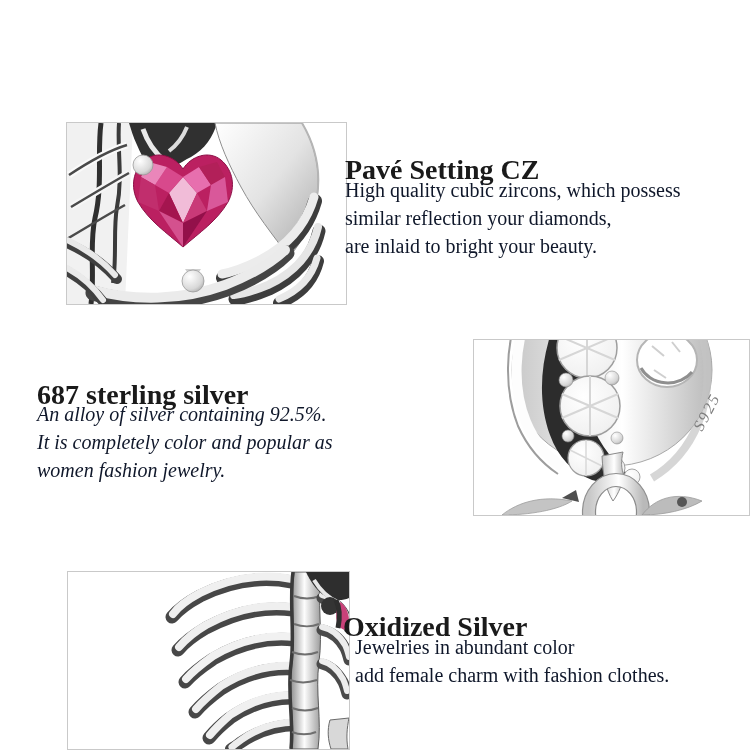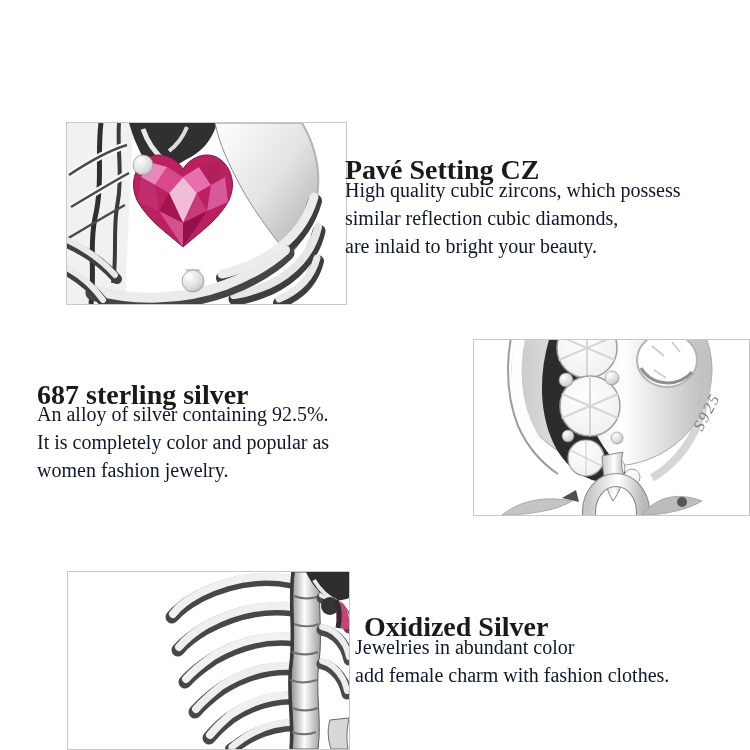--- a/index.html
+++ b/index.html
@@ -32,22 +32,22 @@
   .bodytext {
     position: absolute;
     font-size: 20px;
     line-height: 28px;
     color: #0f172a;
     white-space: nowrap;
   }
   #heading-pave     { left: 345px; top: 133px; }
   #body-pave        { left: 345px; top: 176px; }
   #heading-sterling { left: 37px;  top: 358px; }
-  #body-sterling    { left: 37px;  top: 400px; }
-  #heading-oxidized { left: 343px; top: 590px; margin-left: 21px; }
+  #body-sterling    { left: 37px;  top: 400px; font-style: italic; }
+  #heading-oxidized { left: 343px; top: 590px; }
   #body-oxidized    { left: 343px; top: 633px; margin-left: 12px; }
 </style>
 </head>
 <body>
 
 <div class="canvas">
 
   <figure class="photo" id="photo-front" title="Close-up of silver rib cage charm holding a pink heart-cut cubic zirconia">
     <svg width="279" height="181" viewBox="0 0 279 181">
       <defs>
@@ -122,21 +122,21 @@
 
       <circle cx="76" cy="42" r="10" fill="url(#g1ball)" stroke="#9a9a9a" stroke-width="0.8"></circle>
       <path d="M118,146 L134,146 L126,158 Z" fill="#cfcfcf"></path>
       <circle cx="126" cy="158" r="11" fill="url(#g1ball)" stroke="#9a9a9a" stroke-width="0.8"></circle>
     </svg>
   </figure>
 
   <h2 class="heading" id="heading-pave">Pavé Setting CZ</h2>
   <div class="bodytext" id="body-pave">
     <div>High quality cubic zircons, which possess</div>
-    <div>similar reflection cubic diamonds,</div>
+    <div>similar reflection your diamonds,</div>
     <div>are inlaid to bright your beauty.</div>
   </div>
 
   <h2 class="heading" id="heading-sterling">687 sterling silver</h2>
   <div class="bodytext" id="body-sterling">
     <div>An alloy of silver containing 92.5%.</div>
     <div>It is completely color and popular as</div>
     <div>women fashion jewelry.</div>
   </div>
 

